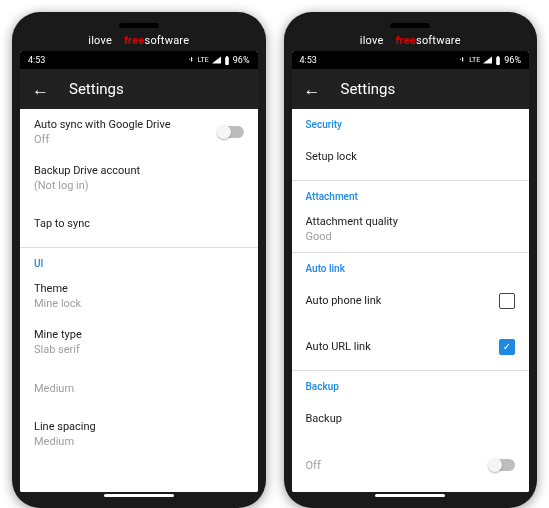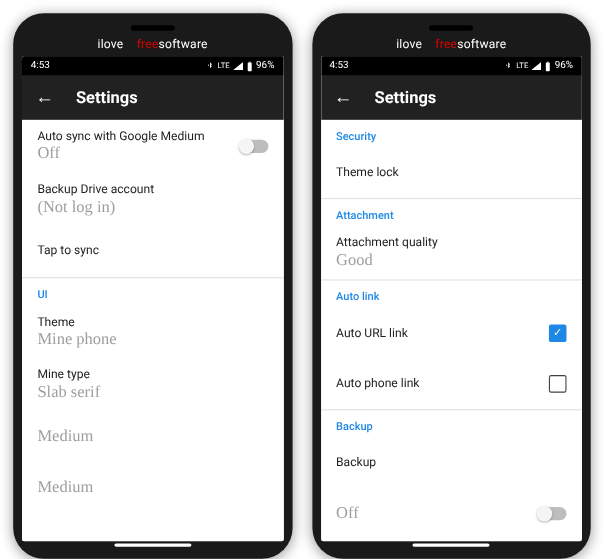--- a/index.html
+++ b/index.html
@@ -32,21 +32,21 @@
   }
   .brand {
     text-align: center;
     color: #fff;
     font-size: 11px;
     font-weight: 400;
     margin-bottom: 4px;
     letter-spacing: 0.2px;
   }
   .brand .ilove { color: #fff; }
-  .brand .free { color: #d00; font-weight: 400; padding-left: 12px; }
+  .brand .free { color: #d00; font-weight: 700; padding-left: 12px; }
   .brand .soft { color: #fff; font-weight: 400; }
   .screen {
     flex: 1;
     background: #fff;
     border-radius: 2px;
     overflow: hidden;
     display: flex;
     flex-direction: column;
     position: relative;
   }
@@ -70,21 +70,21 @@
     align-items: center;
     padding: 0 12px;
     gap: 20px;
   }
   .appbar .back {
     font-size: 17px;
     line-height: 1;
   }
   .appbar .title {
     font-size: 15px;
-    font-weight: 700;
+    font-weight: 400;
   }
   .content {
     flex: 1;
     overflow: hidden;
     background: #fff;
   }
   .section-header {
     color: #1e88e5;
     font-size: 10px;
     font-weight: 500;
@@ -98,23 +98,22 @@
     min-height: 30px;
   }
   .row-text { flex: 1; }
   .row-title {
     color: #212121;
     font-size: 11px;
     line-height: 1.3;
   }
   .row-sub {
     color: #9e9e9e;
-    font-size: 15px;
+    font-size: 11px;
     margin-top: 1px;
-    font-family: Liberation Serif, serif;
   }
   .divider {
     height: 1px;
     background: #e0e0e0;
     margin: 0;
   }
   .switch {
     width: 26px;
     height: 12px;
     background: #bdbdbd;
@@ -195,57 +194,58 @@
         <span>96%</span>
       </span>
     </div>
     <div class="appbar">
       <span class="back">←</span>
       <span class="title">Settings</span>
     </div>
     <div class="content">
       <div class="row">
         <div class="row-text">
-          <div class="row-title">Auto sync with Google Medium</div>
+          <div class="row-title">Auto sync with Google Drive</div>
           <div class="row-sub">Off</div>
         </div>
         <div class="switch"></div>
       </div>
       <div class="row">
         <div class="row-text">
           <div class="row-title">Backup Drive account</div>
           <div class="row-sub">(Not log in)</div>
         </div>
       </div>
       <div class="row">
         <div class="row-text">
           <div class="row-title">Tap to sync</div>
         </div>
       </div>
       <div class="divider"></div>
       <div class="section-header">UI</div>
       <div class="row">
         <div class="row-text">
           <div class="row-title">Theme</div>
-          <div class="row-sub">Mine phone</div>
+          <div class="row-sub">Mine lock</div>
         </div>
       </div>
       <div class="row">
         <div class="row-text">
           <div class="row-title">Mine type</div>
           <div class="row-sub">Slab serif</div>
         </div>
       </div>
       <div class="row">
         <div class="row-text">
           <div class="row-sub">Medium</div>
         </div>
       </div>
       <div class="row">
         <div class="row-text">
+          <div class="row-title">Line spacing</div>
           <div class="row-sub">Medium</div>
         </div>
       </div>
     </div>
   </div>
   <div class="navbar">
       <div class="navpill"></div>
     </div>
 </div>
 
@@ -279,45 +279,45 @@
       </span>
     </div>
     <div class="appbar">
       <span class="back">←</span>
       <span class="title">Settings</span>
     </div>
     <div class="content">
       <div class="section-header">Security</div>
       <div class="row">
         <div class="row-text">
-            <div class="row-title">Theme lock</div>
+            <div class="row-title">Setup lock</div>
           </div>
       </div>
       <div class="divider"></div>
       <div class="section-header">Attachment</div>
       <div class="row">
         <div class="row-text">
           <div class="row-title">Attachment quality</div>
           <div class="row-sub">Good</div>
         </div>
       </div>
       <div class="divider"></div>
       <div class="section-header">Auto link</div>
+      <div class="row">
+        <div class="row-text">
+            <div class="row-title">Auto phone link</div>
+          </div>
+        <div class="checkbox"></div>
+      </div>
       <div class="row">
         <div class="row-text">
             <div class="row-title">Auto URL link</div>
           </div>
         <div class="checkbox checked">✓</div>
       </div>
-      <div class="row">
-        <div class="row-text">
-            <div class="row-title">Auto phone link</div>
-          </div>
-        <div class="checkbox"></div>
-      </div>
       <div class="divider"></div>
       <div class="section-header">Backup</div>
       <div class="row">
         <div class="row-text">
             <div class="row-title">Backup</div>
           </div>
       </div>
       <div class="row">
         <div class="row-text">
           <div class="row-sub">Off</div>

